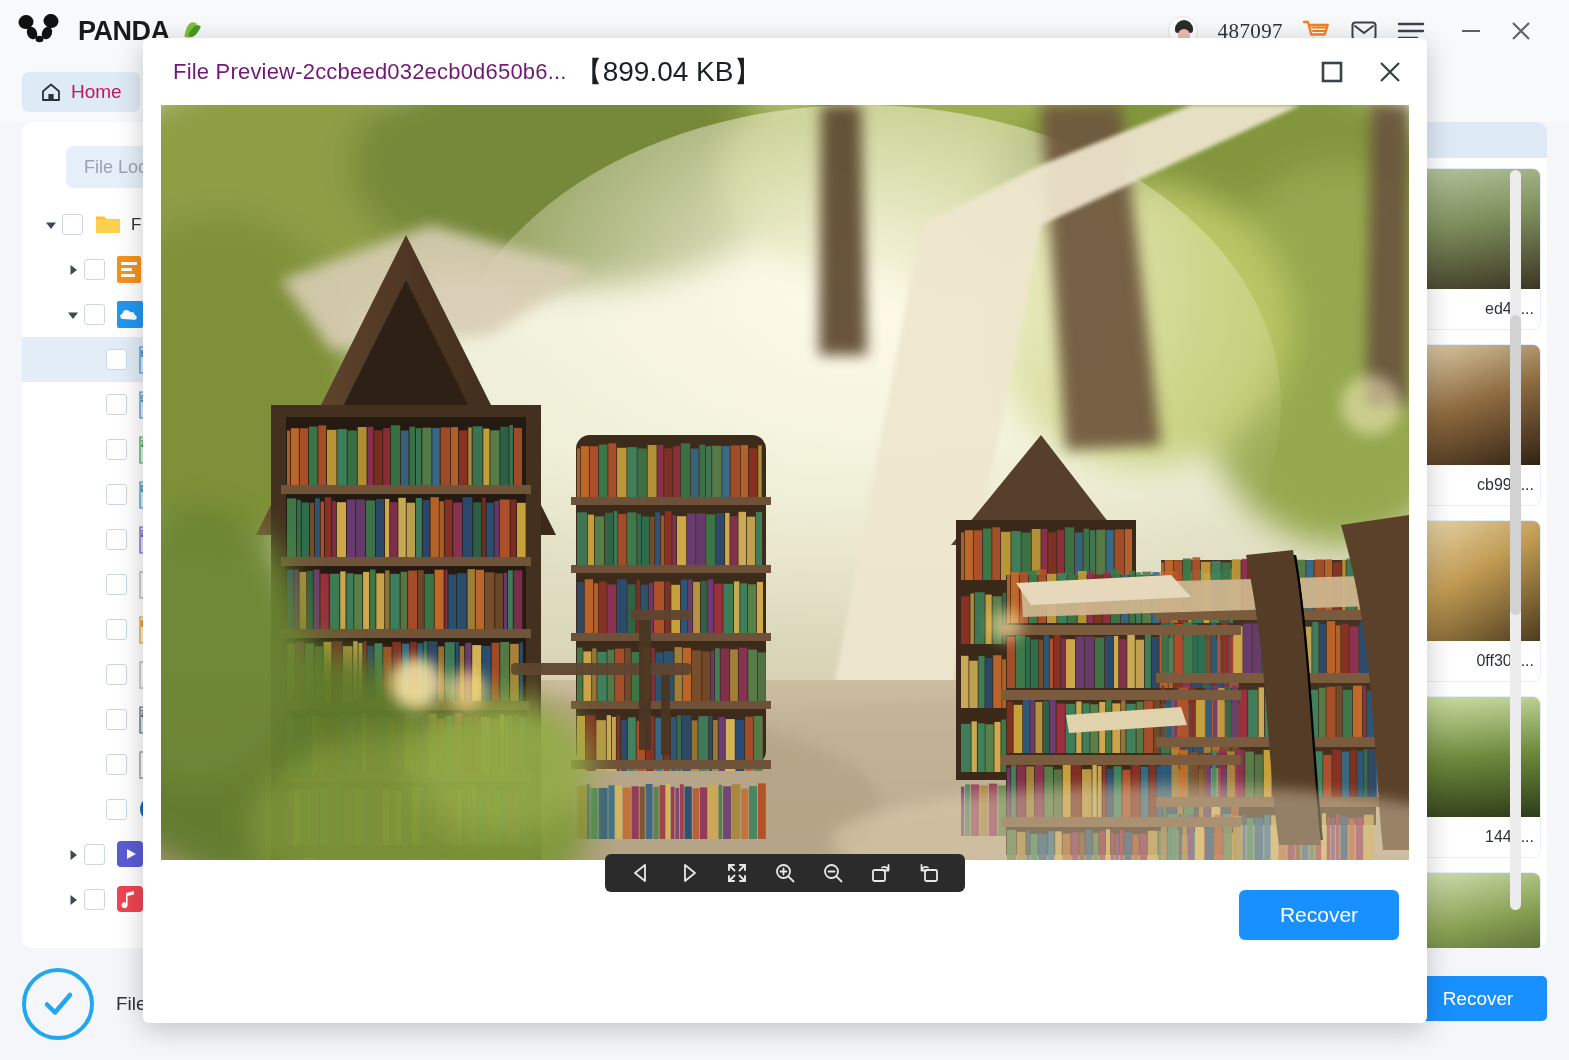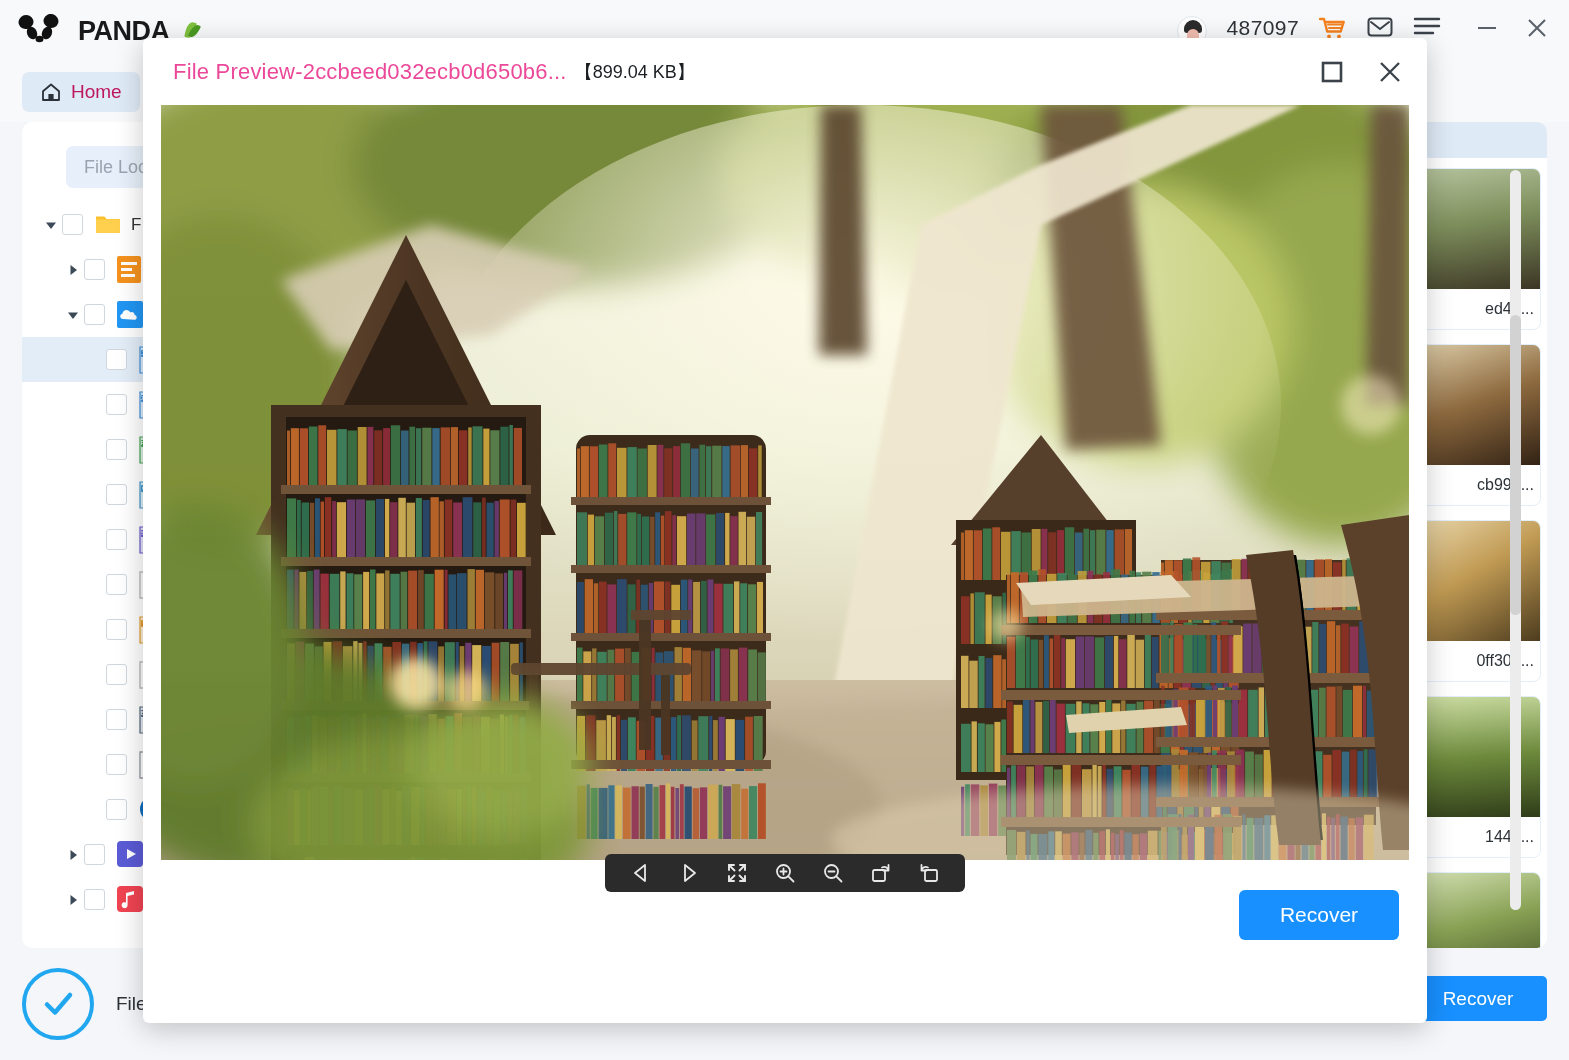--- a/index.html
+++ b/index.html
@@ -21,21 +21,21 @@
   .logo-text { font-size: 27px; font-weight: bold; letter-spacing: -0.5px; color: #1a1a1a; }
   .leaf { width: 16px; height: 18px; position: relative; margin-left: -3px; }
   .leaf::before {
     content:""; position:absolute; left:3px; top:0; width:9px; height:16px;
     background:#7ec13d; border-radius: 60% 10% 60% 10%; transform: rotate(14deg);
   }
   .leaf::after {
     content:""; position:absolute; left:8px; top:2px; width:7px; height:14px;
     background:#4b9a22; border-radius: 60% 10% 60% 10%; transform: rotate(30deg);
   }
-  .tb-right { margin-left: auto; display: flex; align-items: flex-start; gap: 20px; padding-right: 20px; }
+  .tb-right { margin-left: auto; display: flex; align-items: center; gap: 20px; padding-right: 36px; font-family: Liberation Serif, serif; }
   .avatar {
     width: 30px; height: 30px; border-radius: 50%; background: #fff;
     border: 1px solid #e2e6ec; position: relative; overflow: hidden; flex: none;
   }
   .avatar::before { content:""; position:absolute; left:6px; top:3px; width:18px; height:13px; background:#2b2b2b; border-radius: 9px 9px 3px 3px; }
   .avatar::after  { content:""; position:absolute; left:9px; top:12px; width:12px; height:16px; background:#f2bcb0; border-radius: 6px 6px 0 0; }
   .uid { font-size: 21px; color: #2e3338; letter-spacing: 0.4px; }
   .ico-btn { cursor: pointer; display: flex; align-items: center; justify-content: center; }
   .win-btns { display: flex; align-items: center; gap: 26px; margin-left: 14px; }
 
@@ -106,22 +106,22 @@
 
   
   .modal-overlay { position: absolute; left: 0; top: 0; width: 1569px; height: 1060px; pointer-events: none; }
   .modal {
     position: absolute; left: 143px; top: 38px; width: 1284px; height: 985px;
     background: #ffffff; border-radius: 6px;
     box-shadow: 0 6px 28px rgba(0,0,0,0.22); pointer-events: auto;
     display: flex; flex-direction: column;
   }
   .modal-head { height: 67px; display: flex; align-items: center; padding: 0 22px 0 30px; flex: none; }
-  .modal-title { font-size: 22px; color: #ec4899; letter-spacing: 0.2px; }
-  .modal-size { font-size: 18px; color: #1b1f24; margin-left: 8px; }
+  .modal-title { font-size: 22px; color: #701a75; letter-spacing: 0.2px; }
+  .modal-size { font-size: 28px; color: #1b1f24; margin-left: 8px; }
   .modal-head-btns { margin-left: auto; display: flex; align-items: center; gap: 28px; }
   .mh-btn { width: 30px; height: 30px; display: flex; align-items: center; justify-content: center; cursor: pointer; }
 
   .preview-wrap { flex: none; position: relative; margin: 0 18px; height: 755px; }
   .preview-img { position: absolute; left: 0; top: 0; width: 1248px; height: 755px; overflow: hidden; background: #2c2418; }
 
   .ptoolbar {
     position: absolute; left: 50%; transform: translateX(-50%); bottom: -32px;
     background: #2b2b2b; border-radius: 6px; height: 38px; display: flex;
     align-items: center; gap: 20px; padding: 0 22px;

